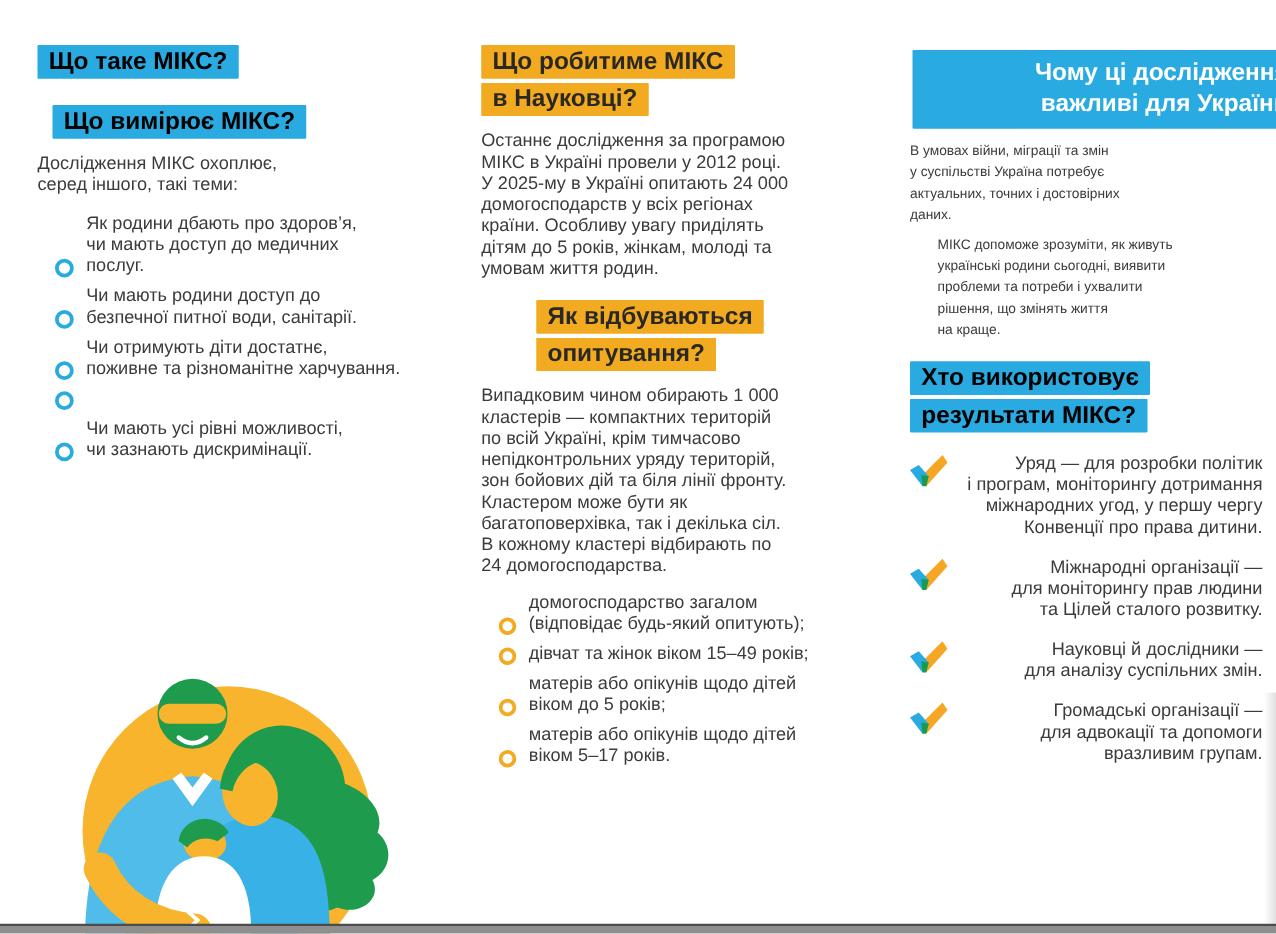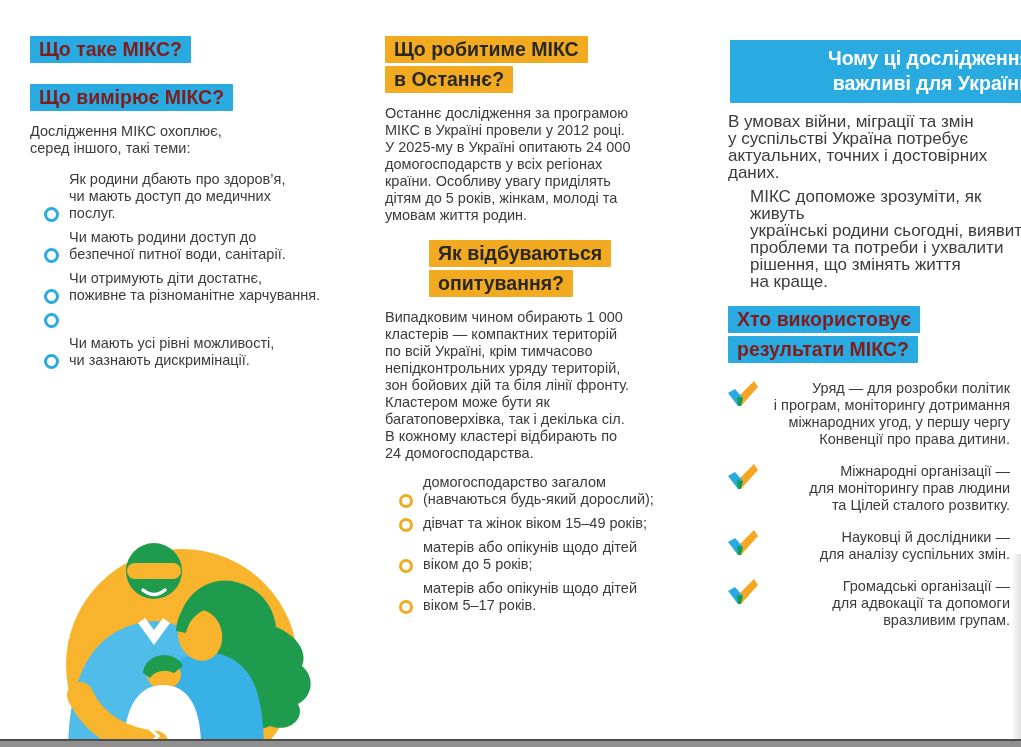--- a/index.html
+++ b/index.html
@@ -10,43 +10,43 @@
   .col{position:absolute;top:34px;}
   .col1{left:30px;width:302px;}
   .col2{left:385px;width:300px;}
   .col3{left:728px;width:293px;top:40px;}
 
   .h{font-weight:bold;font-size:19.5px;line-height:30px;margin:0;}
   .hl{
     display:inline;padding:2px 9px 3px 9px;white-space:pre-line;border-radius:1px;
     -webkit-box-decoration-break:clone;box-decoration-break:clone;
   }
-  .hl-cyan{background:var(--cyan,#29ABE2);color:#7f1d1d;}
+  .hl-cyan{background:var(--cyan,#29ABE2);color:#000000;}
   .hl-yellow{background:var(--yellow,#F2AB20);color:var(--headingDark,#2a2825);}
 
   .p{white-space:pre-line;font-size:14.5px;line-height:17px;margin:0;}
   .m-after-h{margin-top:11px;}
-  .m-sec{margin-top:18px;}
+  .m-sec{margin-top:18px;margin-left:12px;}
 
   ul.blist{list-style:none;margin:14px 0 0 0;padding:0 0 0 14px;}
   ul.blist li{display:flex;align-items:flex-end;margin:0 0 7px 0;}
   .ring{
     flex:0 0 auto;width:9px;height:9px;border-radius:50%;background:#fff;
     border:3.5px solid var(--cyan,#29ABE2);margin:2px 10px 0 0;
   }
   .ring-yellow{border-color:var(--yellow,#F2AB20);width:8px;height:8px;}
   .li-text{white-space:pre-line;font-size:14.5px;line-height:17px;}
 
   
   .c3-h1{
     display:block;background:var(--cyan,#29ABE2);color:#fff;text-align:right;
     font-weight:bold;font-size:19.5px;line-height:25px;white-space:pre-line;
     padding:6px 2px 7px 10px;margin:0 -12px 0 2px;border-radius:1px;
   }
-  .c3-p{white-space:pre-line;font-size:17px;line-height:17px;margin:10px 0 0 0;width:286px;}
+  .c3-p{white-space:pre-line;font-size:11px;line-height:17px;margin:10px 0 0 0;width:286px;}
   .c3-h2{margin-top:14px;}
   ul.checks{list-style:none;margin:16px 0 0 0;padding:0;}
   ul.checks li{display:flex;align-items:flex-start;margin:0 0 15px 0;}
   .check-ic{flex:0 0 auto;width:30px;height:26px;margin:1px 12px 0 0;}
   .check-text{white-space:pre-line;font-size:14.5px;line-height:17px;width:240px;text-align:right;}
 
   .family-wrap{position:absolute;left:30px;top:533px;width:300px;height:214px;}
   .bottom-bar{
     position:absolute;left:0;bottom:0;width:1021px;height:8px;
     background:linear-gradient(#4c4c4c 0 2px,#8f8f8f 2px 100%);
@@ -91,21 +91,21 @@
       <li>
           <span class="ring"></span>
           <span class="li-text">Чи мають усі рівні можливості,
 чи зазнають дискримінації.</span>
         </li>
     </ul>
   </section>
 
   <section class="col col2">
     <h2 class="h"><span class="hl hl-yellow">Що робитиме МІКС
-в Останнє?</span></h2>
+в Науковці?</span></h2>
     <p class="p m-after-h">Останнє дослідження за програмою
 МІКС в Україні провели у 2012 році.
 У 2025-му в Україні опитають 24 000
 домогосподарств у всіх регіонах
 країни. Особливу увагу приділять
 дітям до 5 років, жінкам, молоді та
 умовам життя родин.</p>
 
     <h2 class="h" style="margin-top:14px;padding-left:44px;"><span class="hl hl-yellow">Як відбуваються
 опитування?</span></h2>
@@ -116,21 +116,21 @@
 зон бойових дій та біля лінії фронту.
 Кластером може бути як
 багатоповерхівка, так і декілька сіл.
 В кожному кластері відбирають по
 24 домогосподарства.</p>
 
     <ul class="blist" style="margin-top:12px;">
       <li>
           <span class="ring ring-yellow"></span>
           <span class="li-text">домогосподарство загалом
-(навчаються будь-який дорослий);</span>
+(відповідає будь-який опитують);</span>
         </li>
       <li>
           <span class="ring ring-yellow"></span>
           <span class="li-text">дівчат та жінок віком 15–49 років;</span>
         </li>
       <li>
           <span class="ring ring-yellow"></span>
           <span class="li-text">матерів або опікунів щодо дітей
 віком до 5 років;</span>
         </li>

